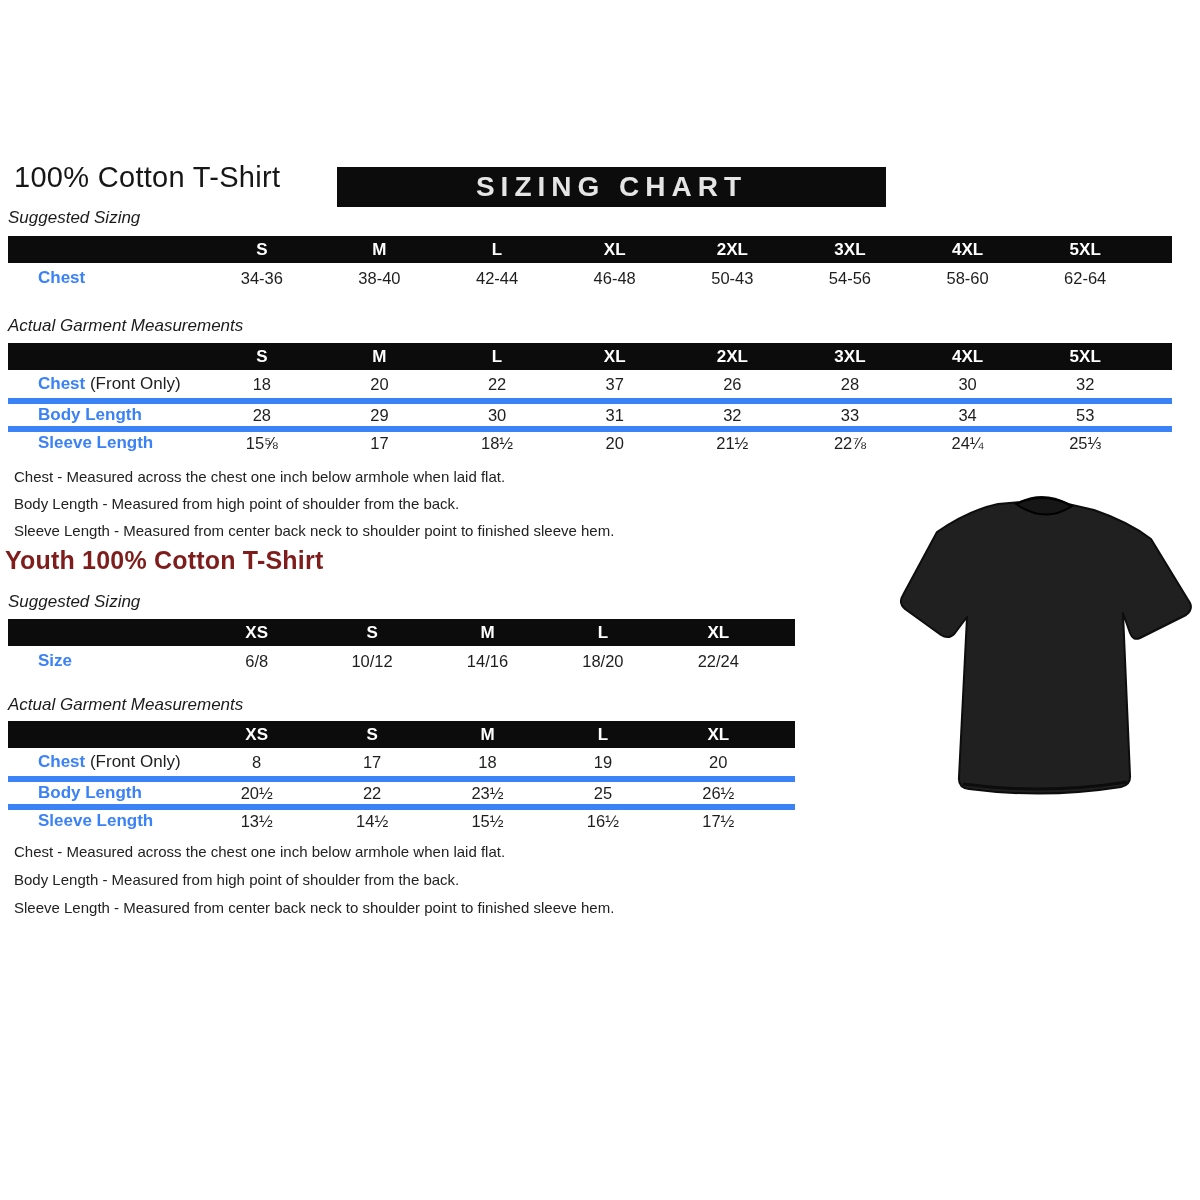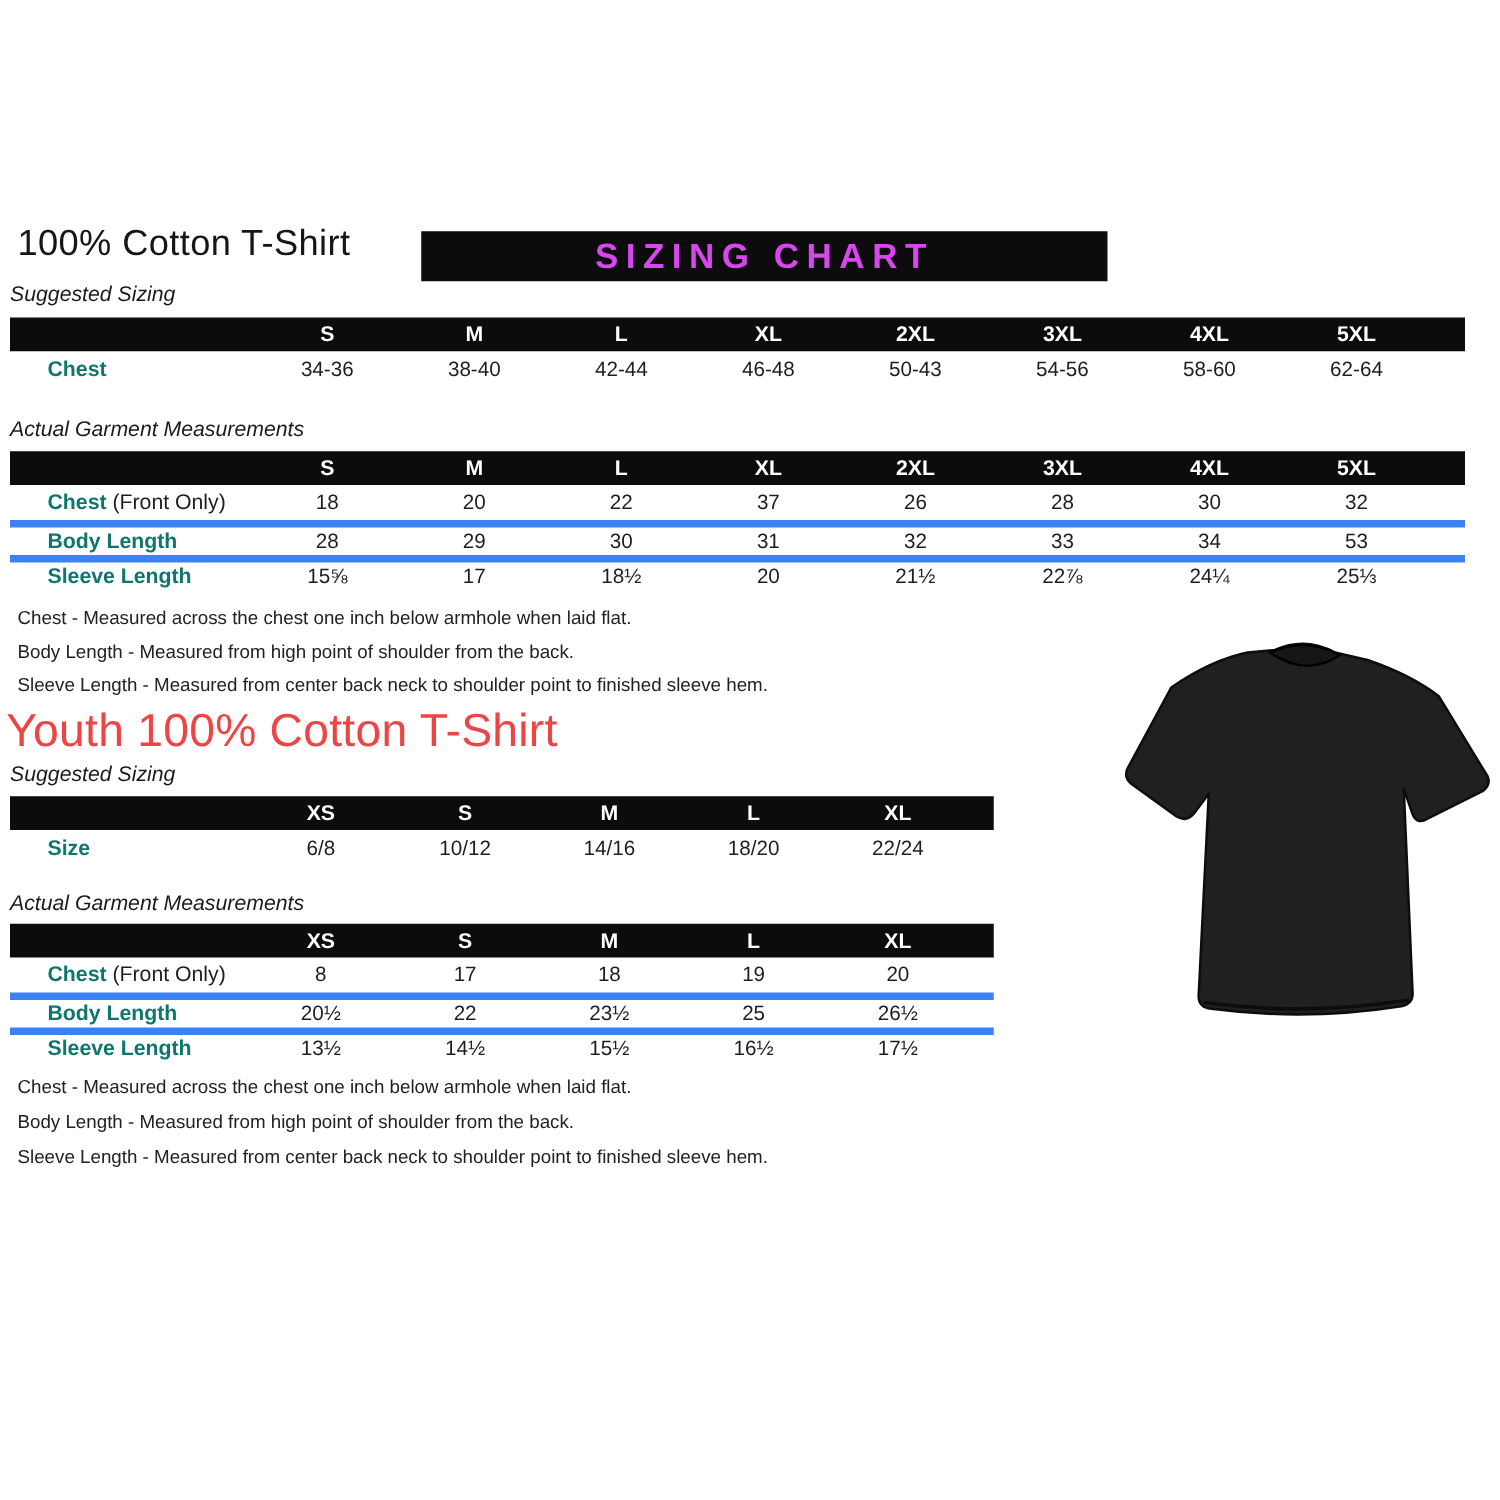--- a/index.html
+++ b/index.html
@@ -1,40 +1,40 @@
 <!DOCTYPE html>
 <html><head>
 <meta charset="utf-8">
 <style>
   html,body{margin:0;padding:0;background:#fff;}
   .page{
     position:relative;width:1200px;height:1200px;background:#ffffff;
     font-family:"Liberation Sans","DejaVu Sans",sans-serif;color:#1b1b1b;overflow:hidden;
   }
-  .abs{position:absolute;margin-top:18px;}
+  .abs{position:absolute;}
   .page-title{
     left:14px;top:161px;font-size:29px;font-weight:500;letter-spacing:0.3px;color:#161616;
   }
   .banner{
     left:337px;top:167px;width:549px;height:40px;background:#0c0c0c;
     display:flex;align-items:center;justify-content:center;
   }
-  .banner span{color:#d946ef;font-weight:bold;font-size:28px;letter-spacing:6px;}
+  .banner span{color:#e5e5e5;font-weight:bold;font-size:28px;letter-spacing:6px;}
   .section-label{font-size:17px;color:#1b1b1b;font-style:italic;}
   .youth-title{
-    left:5px;top:546px;font-size:37px;font-weight:normal;color:#ef4444;letter-spacing:0.2px;
+    left:5px;top:546px;font-size:25px;font-weight:bold;color:#7f1d1d;letter-spacing:0.2px;
   }
   .size-table{left:8px;}
   .trow{display:grid;align-items:center;box-sizing:border-box;}
   .thead{background:#0c0c0c;color:#fff;height:27px;font-weight:bold;font-size:17px;}
   .drow{height:29px;font-size:16.5px;color:#1e1e1e;}
   .drow + .drow{border-top:6px solid #3b82f6;}
   .hcell,.vcell{text-align:center;}
   .label-cell{padding-left:30px;font-size:17px;white-space:nowrap;}
-  .label-cell b{font-weight:bold;color:#0f766e;}
+  .label-cell b{font-weight:bold;color:#3b82f6;}
   .note{left:14px;font-size:15px;color:#222;white-space:nowrap;}
   .tee-wrap{left:897px;top:479px;width:296px;height:330px;}
 </style>
 </head>
 <body>
 
 <div class="page">
 
   <div class="abs page-title">100% Cotton T-Shirt</div>
 

